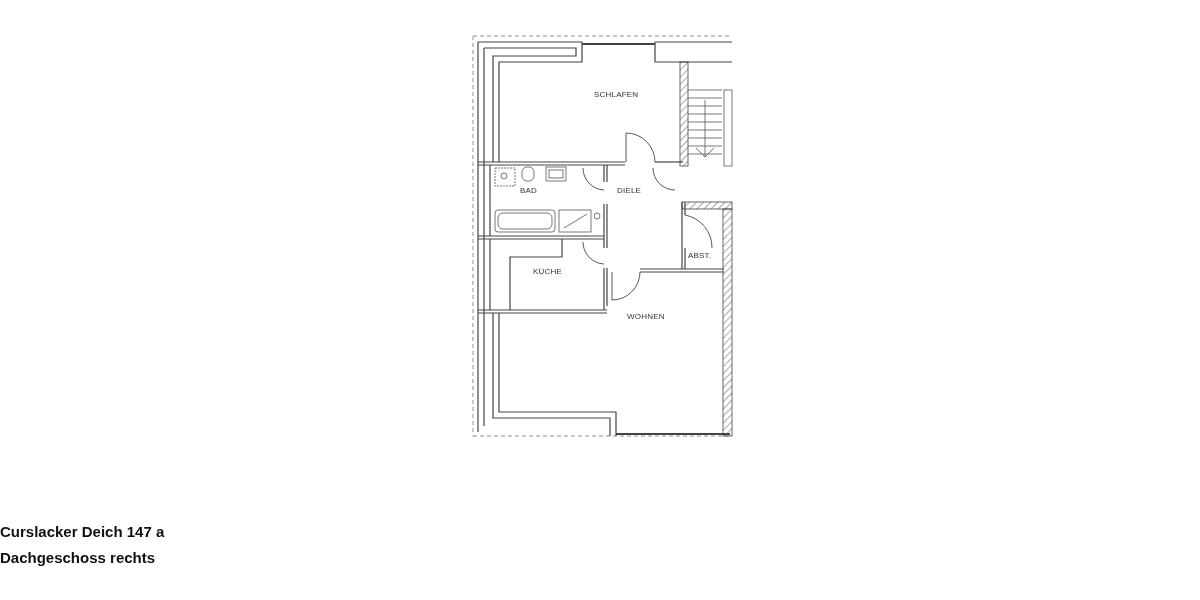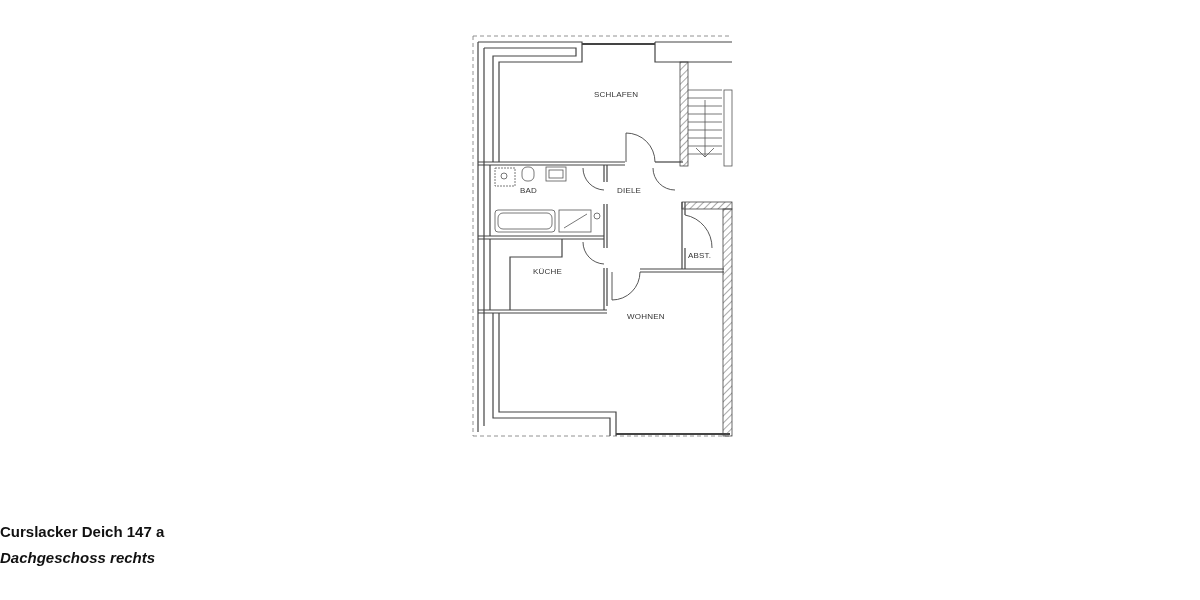--- a/index.html
+++ b/index.html
@@ -1,21 +1,21 @@
 <!DOCTYPE html>
 <html><head>
 <meta charset="utf-8">
 <style>
   html, body { margin:0; padding:0; background:#ffffff; }
   body { width:1200px; height:600px; position:relative; overflow:hidden; font-family:"Liberation Sans", sans-serif; }
   #plan { position:absolute; left:0; top:0; }
   .room-label { font-family:"Liberation Sans", sans-serif; font-size:8px; fill:#333; letter-spacing:0.2px; }
   .caption { position:absolute; left:0; width:1170px; text-align:left; color:#111; font-family:"Liberation Sans", sans-serif; font-weight:bold; }
   .caption.title { top:523px; font-size:15px; }
-  .caption.sub { top:549px; font-size:15px; font-style:italic; }
+  .caption.sub { top:549px; font-size:15px; }
 </style>
 </head>
 <body>
 
 <svg id="plan" width="1200" height="600" viewBox="0 0 1200 600" xmlns="http://www.w3.org/2000/svg">
   <defs>
     <pattern id="hatch" patternUnits="userSpaceOnUse" width="5" height="5" patternTransform="rotate(45)">
       <line x1="0" y1="0" x2="0" y2="5" stroke="#555" stroke-width="1"></line>
     </pattern>
   </defs>

